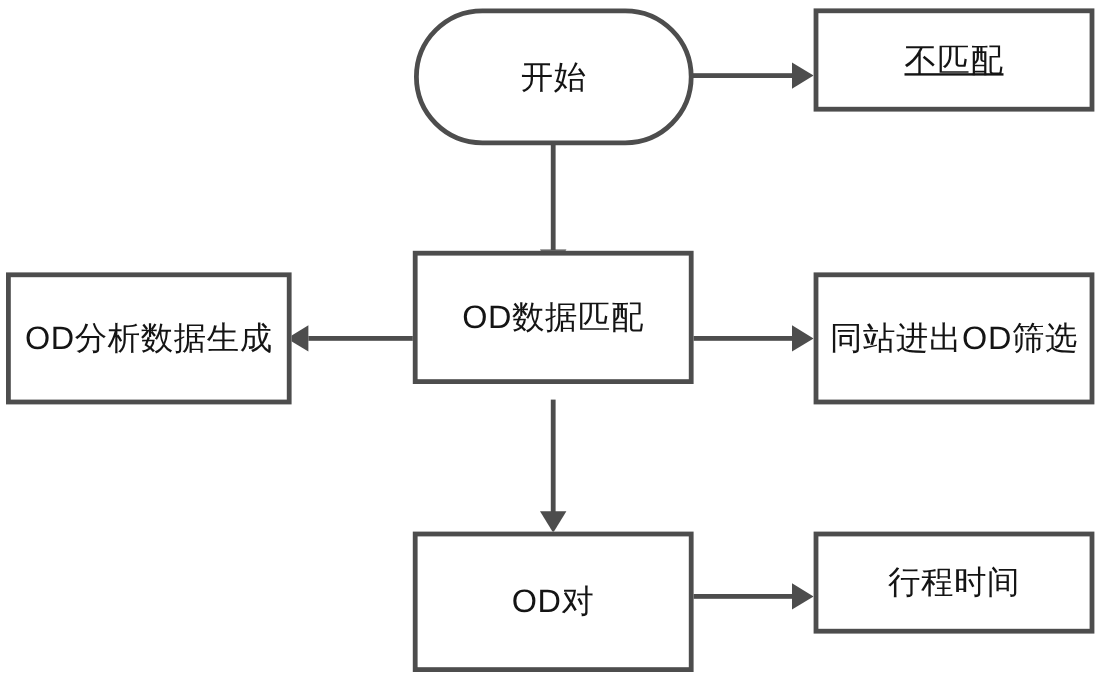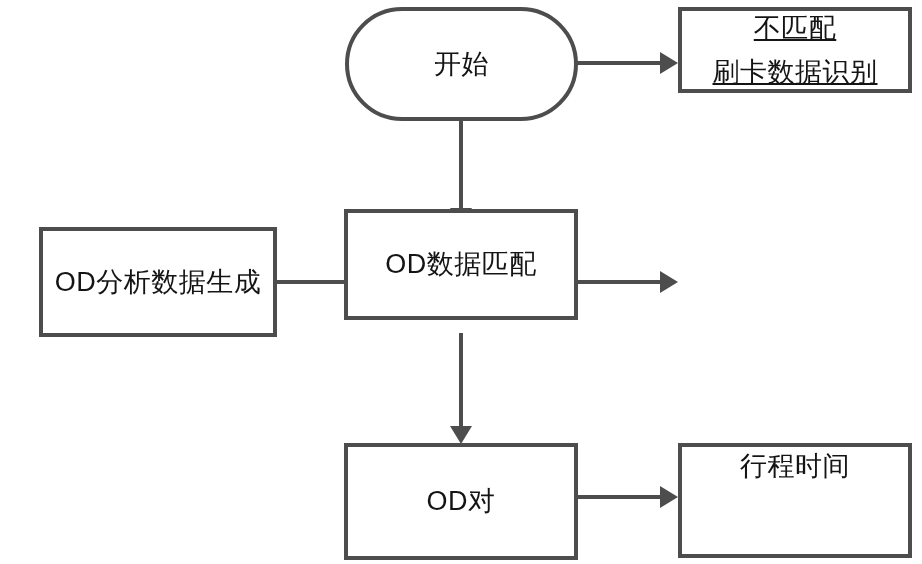--- a/index.html
+++ b/index.html
@@ -114,33 +114,35 @@
     <div class="shaft-h" style="width:92px;"></div>
     <div class="arrowhead arrow-right" style="left:88px; top:-9px;"></div>
   </div>
 
   <div class="node terminator" style="left:345px; top:7px; width:233px; height:114px;">
     <span>开始</span>
   </div>
 
   <div class="node" style="left:678px; top:7px; width:234px; height:86px;text-decoration:underline;">
     <span class="line1">不匹配</span>
-    <span class="line2">刷卡数据识别</span>
   </div>
 
-  <div class="node" style="left:5px; top:227px; width:238px; height:110px;margin-left:34px;">
+  <div class="node" style="left:5px; top:227px; width:238px; height:110px;">
     <span>OD分析数据生成</span>
   </div>
 
   <div class="node" style="left:344px; top:209px; width:234px; height:111px;">
     <span>OD数据匹配</span>
   </div>
 
+  <div class="node" style="left:678px; top:227px; width:234px; height:110px;">
+    <span>同站进出OD筛选</span>
+  </div>
 
   <div class="node" style="left:344px; top:443px; width:234px; height:117px;">
     <span class="line1">OD对</span>
   </div>
 
-  <div class="node" style="left:678px; top:443px; width:234px; height:115px;justify-content:space-between;">
+  <div class="node" style="left:678px; top:443px; width:234px; height:85px;">
     <span class="line1">行程时间</span>
   </div>
 
 </div>
 
 </body></html>

